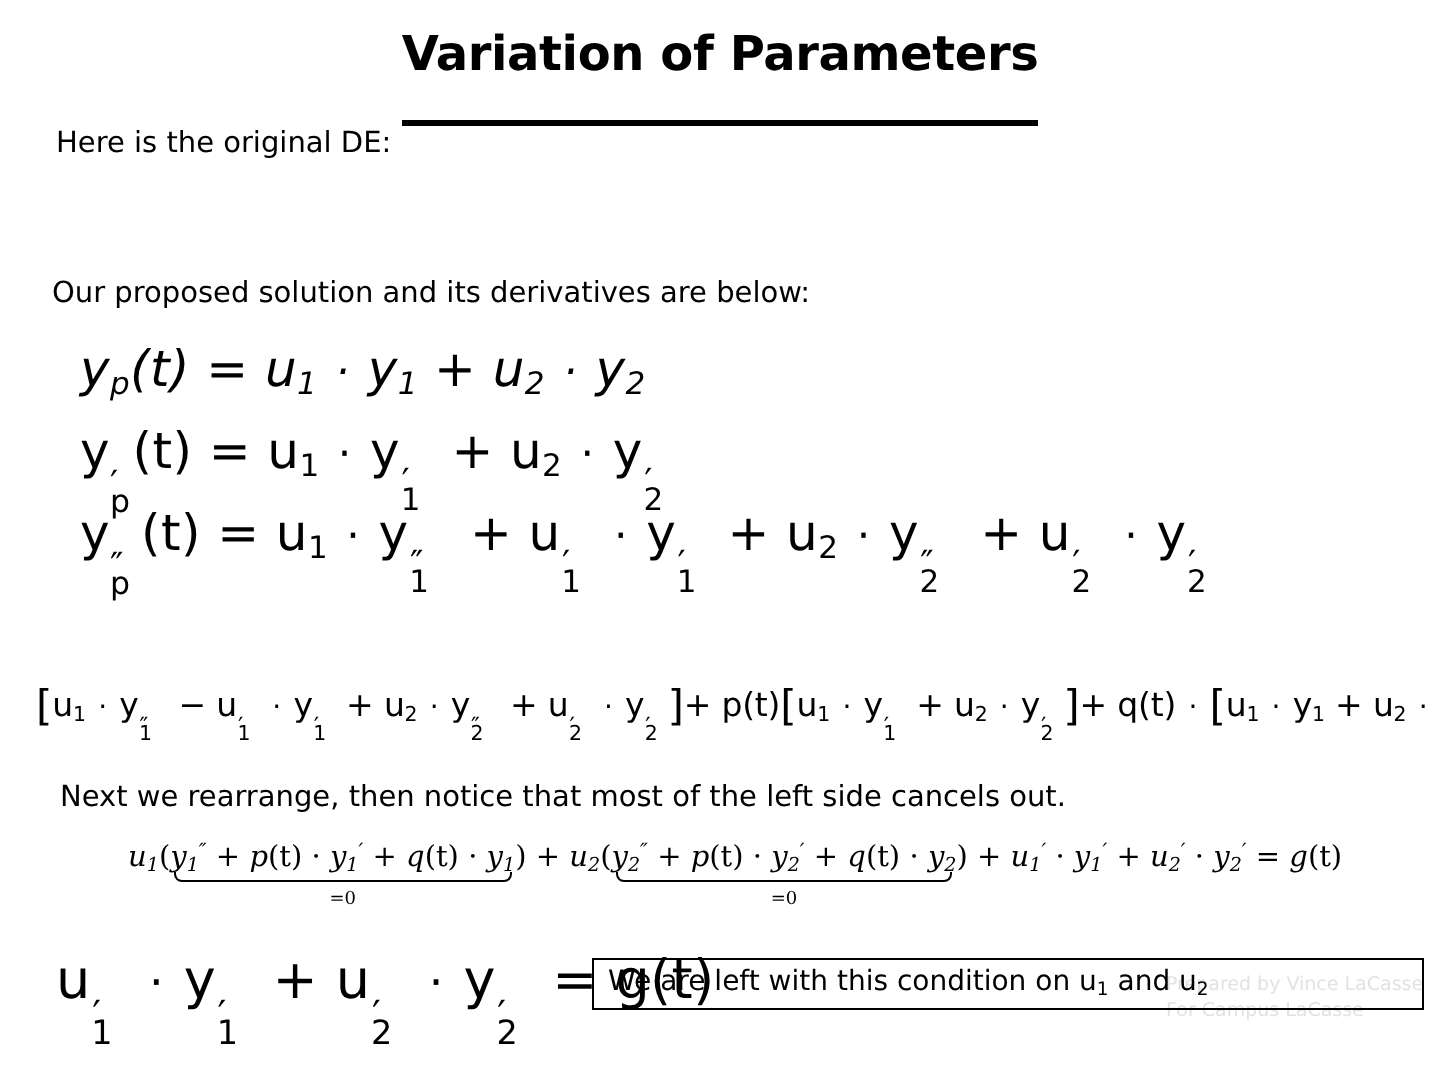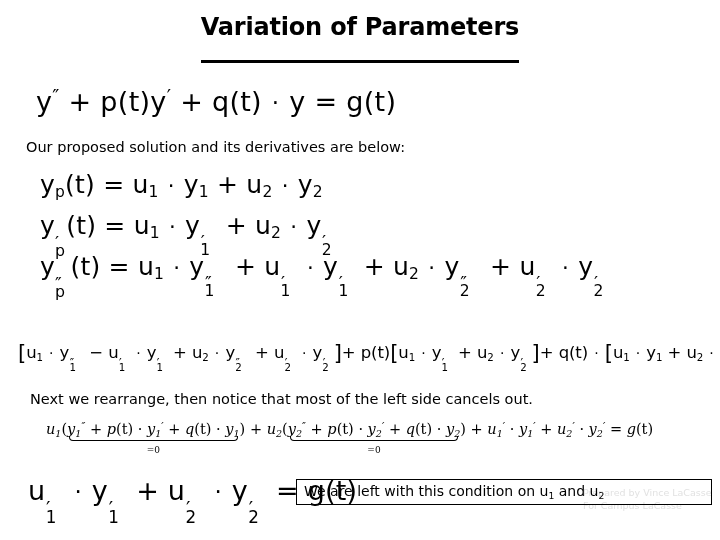--- a/index.html
+++ b/index.html
@@ -75,21 +75,21 @@
     padding: 0 1px;
   }
 
   .eq-de {
     left: 36px;
     top: 86px;
     font-size: 27px;
     letter-spacing: 0.3px;
   }
 
-  .eq-yp  { left: 40px; top: 170px; font-size: 25px; letter-spacing: 0.2px; }
+  .eq-yp  { left: 40px; top: 170px; font-size: 25px; letter-spacing: 0.2px; font-style: italic; }
   .eq-yp1 { left: 40px; top: 211px; font-size: 25px; letter-spacing: 0.2px; }
   .eq-yp2 { left: 40px; top: 252px; font-size: 25px; letter-spacing: 0.2px; }
 
   
   .psub {
     display: inline-block;
     position: relative;
   }
   .psub > .sb {
     position: absolute;
@@ -128,21 +128,21 @@
     left: 18px;
     top: 340px;
     font-size: 16.5px;
     letter-spacing: -0.1px;
   }
   .eq-long .brk { font-size: 1.28em; vertical-align: -0.10em; }
 
   
   .eq-rear {
     position: absolute;
-    left: 46px;
+    left: 64px;
     top: 421px;
     font-family: "DejaVu Serif", serif;
     font-style: italic;
     font-size: 14.5px;
     white-space: nowrap;
   }
   .eq-rear sub {
     font-size: 0.66em;
     vertical-align: -0.28em;
     line-height: 0;
@@ -230,32 +230,22 @@
 </style>
 </head>
 <body>
 
 <div class="slide">
 
   <div class="title">
     <span class="t-underline">Variation of Parameters</span>
   </div>
 
-
-  <div class="math eq-de">
-    <span>y</span><sup>″</sup>
-    <span>+</span>
-    <span>p(t)y</span><sup>′</sup>
-    <span>+</span>
-    <span>q(t)</span>
-    <span class="dot">·</span>
-    <span>y</span>
-    <span>=</span>
-    <span>g(t)</span>
-  </div>
+  <div class="prose p1">Here is the original DE:</div>
+
 
   <div class="prose p2">Our proposed solution and its derivatives are below:</div>
 
   <div class="math eq-yp">
     <span>y</span><sub>p</sub><span>(t)</span>
     <span>=</span>
     <span>u</span><sub>1</sub>
     <span class="dot">·</span>
     <span>y</span><sub>1</sub>
     <span>+</span>

